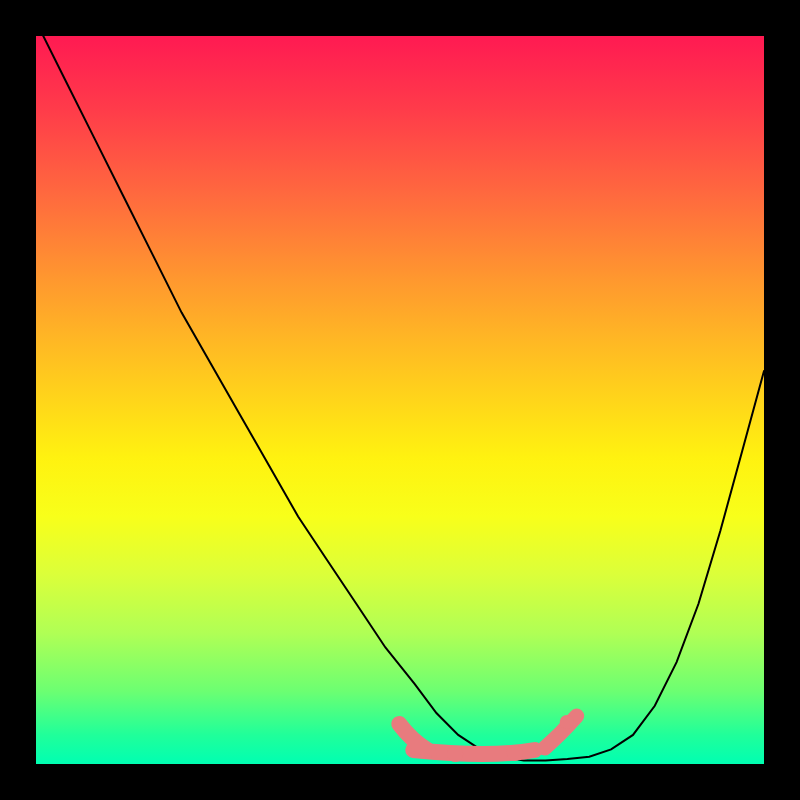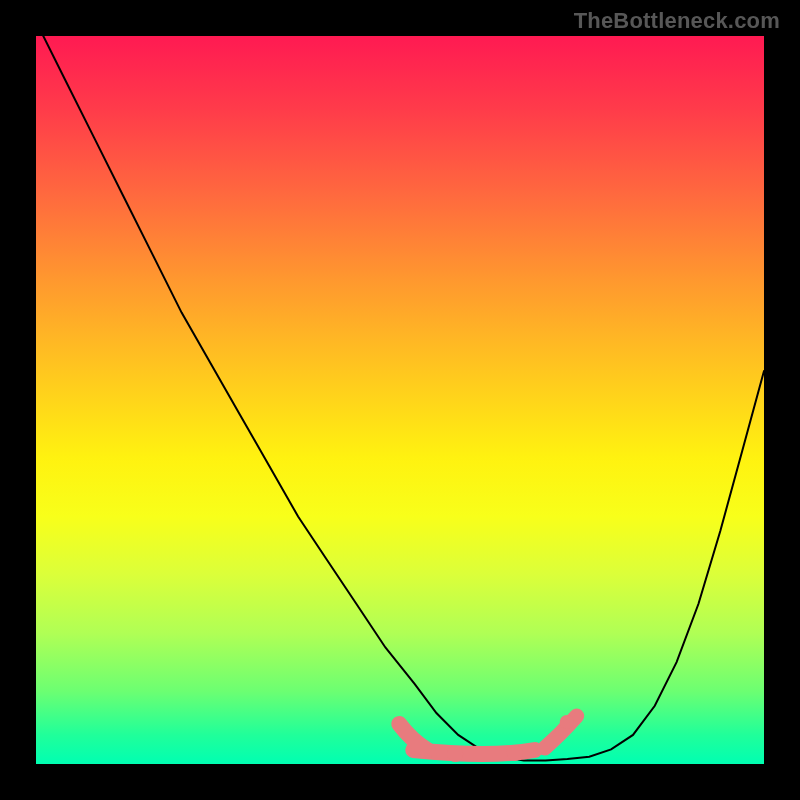--- a/index.html
+++ b/index.html
@@ -67,21 +67,20 @@
     fill: none;
     stroke-linecap: round;
     stroke-linejoin: round;
   }
 </style>
 </head>
 <body>
 
 <div class="frame">
 
-  <div class="watermark">TheBottleneck.com</div>
 
   <div class="plot-area">
     <svg class="overlay" viewBox="0 0 728 728" preserveAspectRatio="none">
       <path id="curve-path" class="curve" d="M0.0 -14.6 L29.1 43.7 L58.2 101.9 L87.4 160.2 L116.5 218.4 L145.6 276.6 L174.7 327.6 L203.8 378.6 L233.0 429.5 L262.1 480.5 L291.2 524.2 L320.3 567.8 L349.4 611.5 L378.6 647.9 L400.4 677.0 L422.2 698.9 L444.1 713.4 L465.9 720.7 L487.8 724.4 L509.6 724.4 L531.4 722.9 L553.3 720.7 L575.1 713.4 L597.0 698.9 L618.8 669.8 L640.6 626.1 L662.5 567.8 L684.3 495.0 L706.2 415.0 L728.0 334.9" stroke="#000000"></path>
       <g id="highlight-group">
           <path d="M 377.28000000000003 714 Q 455 722, 498.72 714" stroke="#e87b7e" stroke-width="16" fill="none" class="blob"></path>
           <path d="M 363.28000000000003 688 Q 375.28000000000003 704, 391.28000000000003 714" stroke="#e87b7e" stroke-width="16" fill="none" class="blob"></path>
           <path d="M 508.72 712 Q 524.72 698, 540.72 680" stroke="#e87b7e" stroke-width="15" fill="none" class="blob"></path>
           <circle cx="419.28000000000003" cy="718" r="8" fill="#e87b7e"></circle>
           <circle cx="478.72" cy="717" r="8" fill="#e87b7e"></circle>

